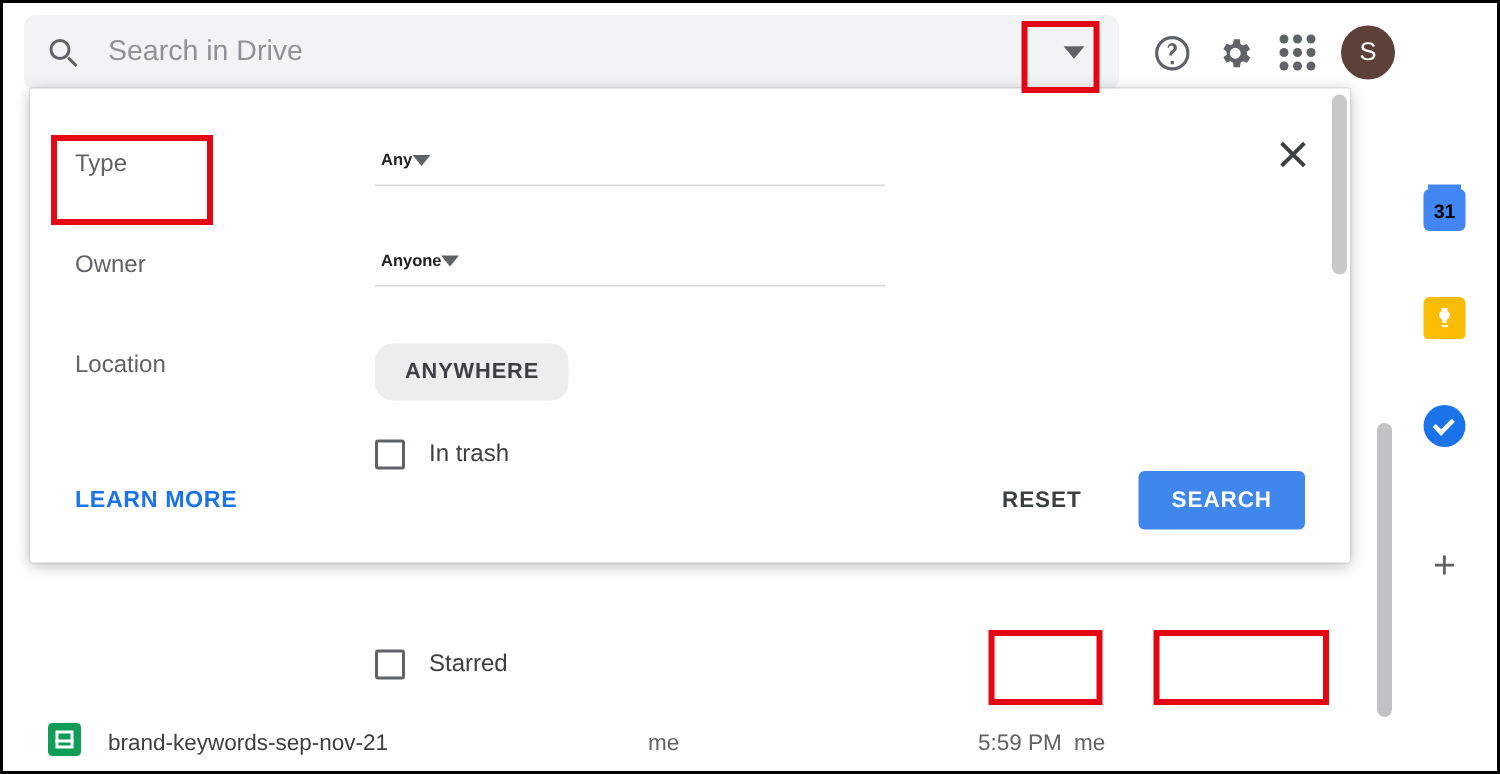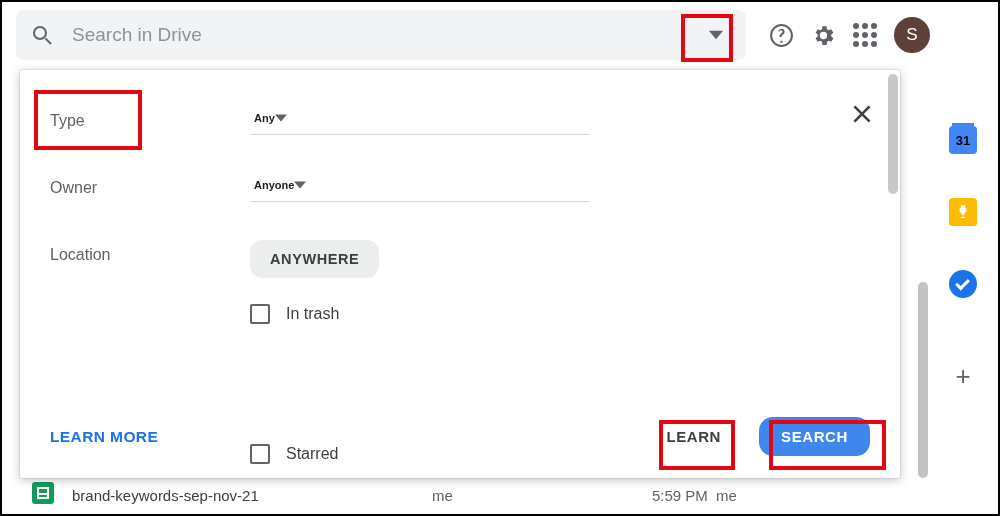--- a/index.html
+++ b/index.html
@@ -39,39 +39,39 @@
   .file-row { position:absolute; left:30px; bottom:10px; right:80px; display:flex; align-items:flex-end; font-size:15px; color:#3c4043;}
   .sheet-icon { width:22px; height:22px; background:#0f9d58; border-radius:3px; margin-right:18px; position:relative;}
   .sheet-icon::before{content:''; position:absolute; inset:5px; border:2px solid #fff;}
   .sheet-icon::after{content:''; position:absolute; left:5px; right:5px; top:50%; height:2px; background:#fff;}
   .file-name { flex:0 0 360px;}
   .file-owner{ flex:0 0 220px; color:#5f6368;}
   .file-mod  { flex:0 0 140px; color:#5f6368;}
 
   
   .panel {
-    position:absolute; left:18px; top:68px; width:880px; height:408px;
+    position:absolute; left:18px; top:57px; width:880px; height:316px;
     background:#fff; border-radius:2px; box-shadow:0 2px 10px rgba(0,0,0,.25), 0 0 0 1px rgba(0,0,0,.06);
     padding:36px 30px 0 30px;
   }
   .close-x { position:absolute; right:22px; top:28px; width:32px; height:32px; display:flex; align-items:center; justify-content:center; cursor:pointer; color:#3c4043; font-size:24px;}
   .row { display:flex; align-items:flex-start; margin-bottom:38px;}
   .row-label { width:200px; font-size:16px; color:#5f6368; padding-top:6px;}
   .dd { width:340px; border-bottom:1px solid #d7d9db; padding:6px 4px 10px 4px; display:flex; align-items:center; justify-content:flex-start; color:#202124; font-size:11px; font-weight:600; cursor:pointer;}
   .dd svg{ width:12px; height:12px; color:#5f6368;}
   .chip { display:inline-block; background:#eceeee; color:#3c4043; font-size:14.5px; font-weight:600; letter-spacing:.6px; padding:11px 20px; cursor:pointer;border-radius:12px;}
   .check-row { display:flex; gap:120px; margin-top:-12px; margin-left:200px;flex-direction:column;}
   .check { display:flex; align-items:center; gap:16px; color:#3c4043; font-size:16px;}
   .cbox{ width:20px; height:20px; border:2px solid #5f6368; border-radius:2px;}
 
   .panel-footer{ position:absolute; left:30px; right:30px; bottom:22px; display:flex; align-items:center;}
   .learn { color:#1a73e8; font-weight:600; font-size:15.5px; letter-spacing:.4px;}
   .spacer{flex:1}
   .btn-reset{ font-size:15px; font-weight:600; letter-spacing:.6px; color:#3c4043; padding:11px 18px; cursor:pointer;}
-  .btn-search{ font-size:15px; font-weight:600; letter-spacing:.6px; color:#fff; background:#3f87ed; padding:11px 22px; border-radius:14px; margin-left:20px; cursor:pointer;}
+  .btn-search{ font-size:15px; font-weight:600; letter-spacing:.6px; color:#fff; background:#3f87ed; padding:11px 22px; border-radius:4px; margin-left:20px; cursor:pointer;}
 
   
   .pscroll{ position:absolute; right:2px; top:4px; width:10px; height:120px; background:#c6c8ca; border-radius:5px;}
   .listscroll{ position:absolute; right:70px; top:280px; width:10px; height:196px; background:#c0c2c4; border-radius:5px;}
 
   
   .redbox{ position:absolute; border:4px solid #e30613; pointer-events:none;}
   .rb1{ left:679px; top:12px; width:52px; height:48px;}      
   .rb2{ left:32px;  top:88px; width:108px; height:60px;}     
   .rb3{ left:657px; top:418px; width:76px; height:50px;}     
@@ -187,21 +187,21 @@
       </label>
       <label class="check">
         <span class="cbox"></span>
         <span>Starred</span>
       </label>
     </div>
 
     <div class="panel-footer">
       <span class="learn">LEARN MORE</span>
       <span class="spacer"></span>
-      <span class="btn-reset">LEARN</span>
+      <span class="btn-reset">RESET</span>
       <span class="btn-search">SEARCH</span>
     </div>
   </div>
 
   <div class="redbox rb1"></div>
   <div class="redbox rb2"></div>
   <div class="redbox rb3"></div>
   <div class="redbox rb4"></div>
 
 </div>

